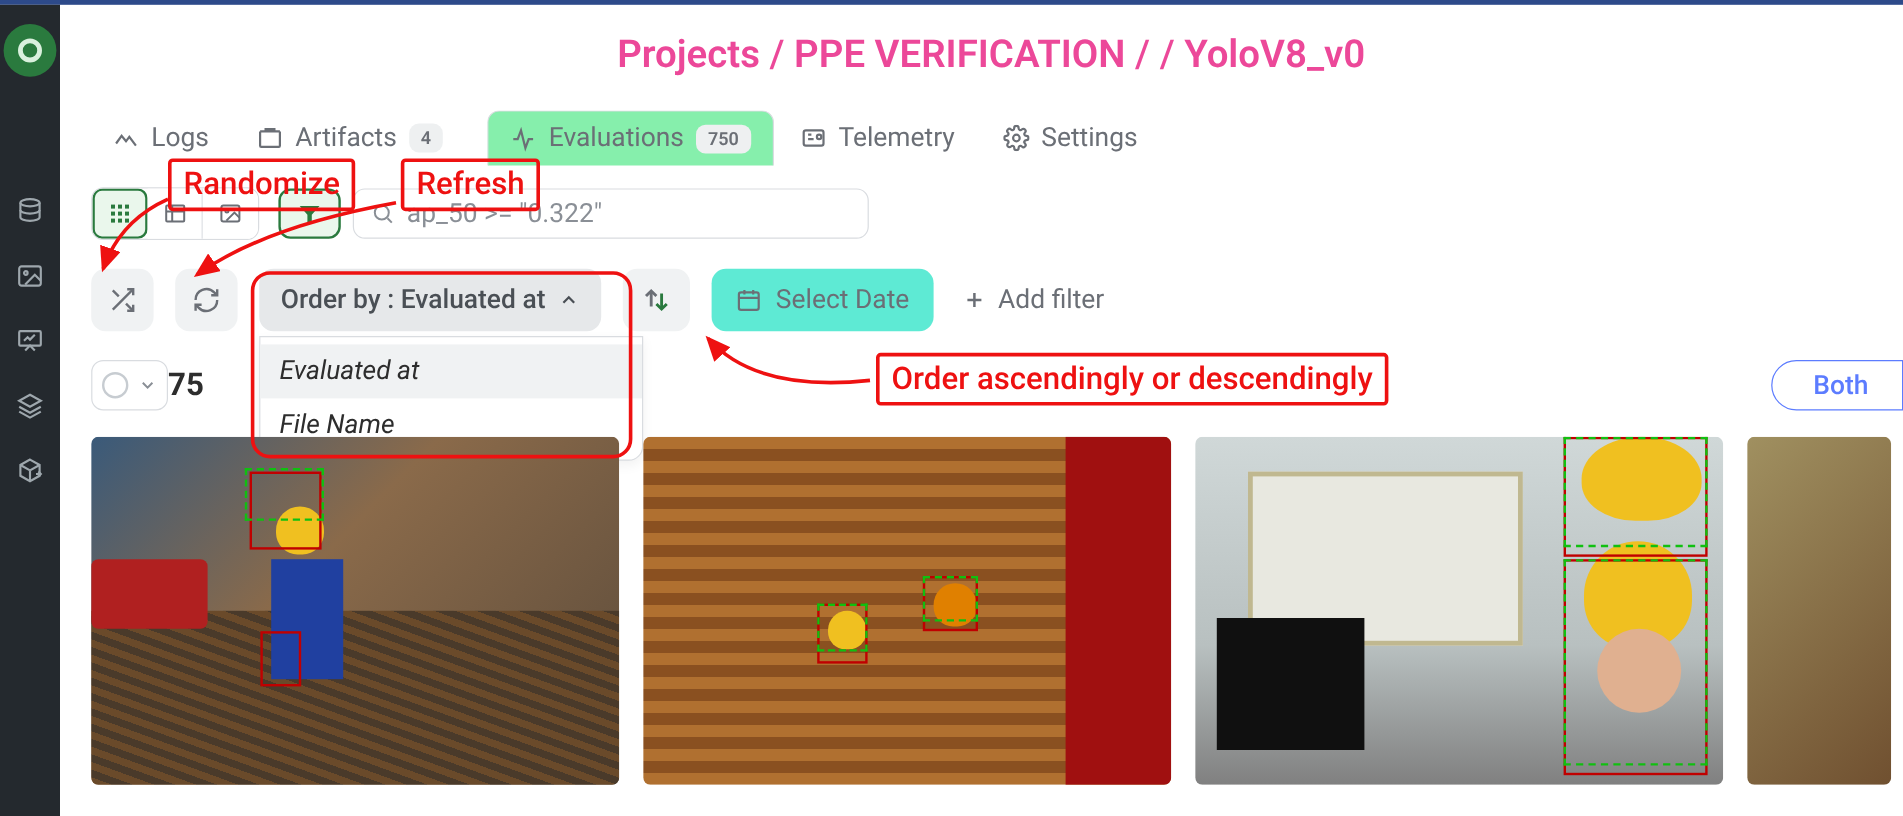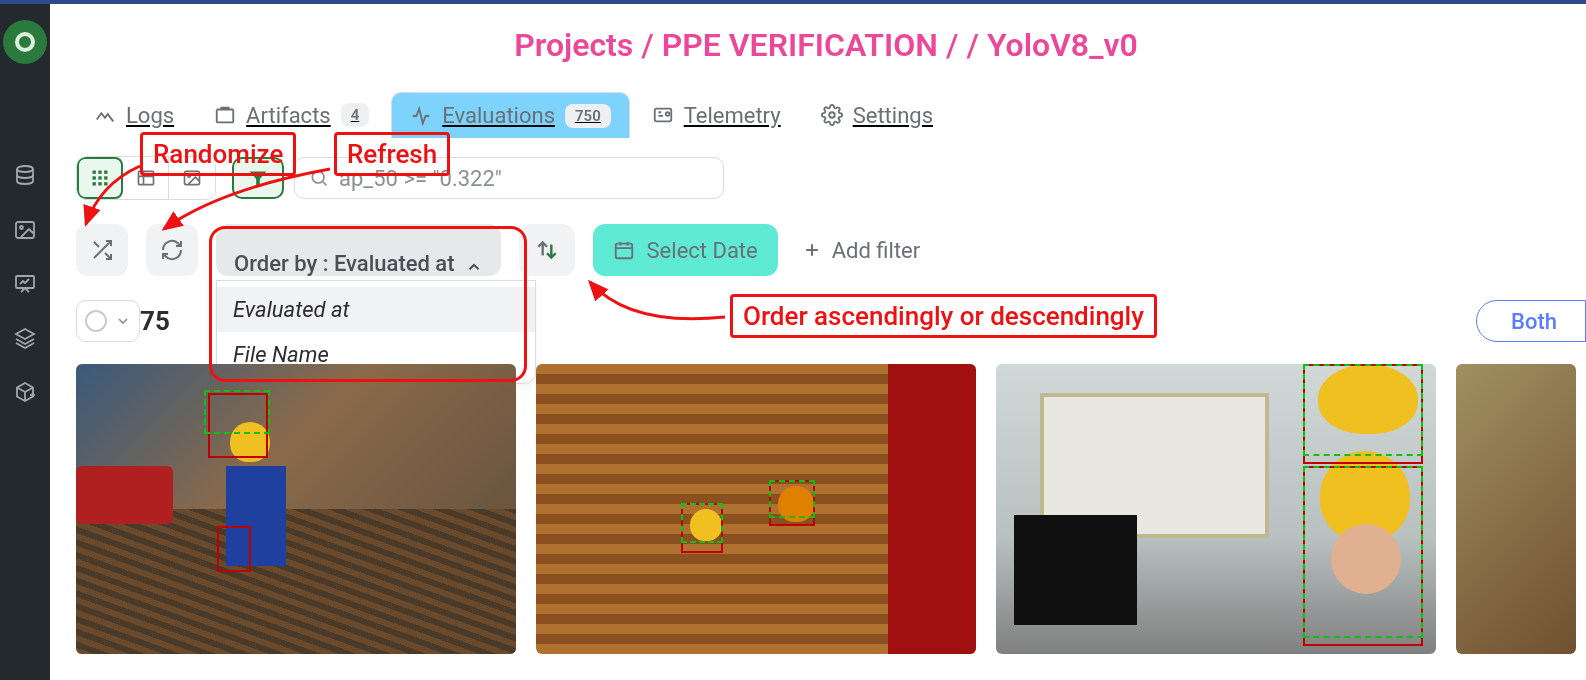--- a/index.html
+++ b/index.html
@@ -28,27 +28,27 @@
   }
   .sidebar .nav-icon {
     width: 24px; height: 24px;
     color: #9ea7ad;
     display: flex; align-items: center; justify-content: center;
   }
   .sidebar .spacer { height: 40px; }
   .main { flex: 1; padding: 22px 10px 0 26px; position: relative; }
   .breadcrumb { font-size: 32px; font-weight: 600; color: #ec4899; display: flex; flex-wrap: wrap; gap: 8px; align-items: baseline; justify-content: center; }
   .breadcrumb .sep { font-weight: 500; }
-  .tabs { display: flex; align-items: center; gap: 4px; margin-top: 28px; text-decoration: underline; }
+  .tabs { display: flex; align-items: center; gap: 4px; margin-top: 28px; }
   .tab {
     display: flex; align-items: center; gap: 10px;
     padding: 10px 18px; font-size: 22px; color: #6b6f76;
     border-radius: 10px 10px 0 0; cursor: pointer;
   }
-  .tab.active { border: 1px solid #d9dce0; border-bottom: none; background: #7dd3fc; }
+  .tab.active { border: 1px solid #d9dce0; border-bottom: none; background: #86efac; margin-left: 15px; }
   .badge {
     background: #eef0f1; color: #6b6f76; font-size: 15px; font-weight: 600;
     padding: 3px 10px; border-radius: 8px; min-width: 28px; text-align: center;
   }
   .icon-svg { width: 22px; height: 22px; }
   .tab .icon-svg { stroke: #6b6f76; }
   .toolbar-row1 { display: flex; align-items: center; gap: 10px; margin-top: 18px; }
   .view-group { display: flex; border: 1px solid #d9dce0; border-radius: 10px; overflow: hidden; }
   .view-btn { width: 46px; height: 42px; display: flex; align-items: center; justify-content: center; background: #fff; border-right: 1px solid #d9dce0; }
   .view-btn:last-child { border-right: none; }
@@ -61,21 +61,21 @@
     flex: 0 0 auto; display: flex; align-items: center; gap: 10px;
     border: 1px solid #d9dce0; border-radius: 10px; height: 42px; padding: 0 14px;
     color: #8a8f96; font-size: 22px; width: 430px;
   }
   .toolbar-row2 { display: flex; align-items: center; gap: 18px; margin-top: 24px; position: relative; }
   .round-btn {
     width: 52px; height: 52px; background: #f0f2f3; border-radius: 12px;
     display:flex; align-items:center; justify-content:center; color:#6b6f76;
   }
   .order-btn {
-    height: 52px; background: #e6e8ea; border-radius: 12px; display:flex; align-items:flex-end;
+    height: 52px; background: #e6e8ea; border-radius: 12px; display:flex; align-items:center;
     padding: 0 18px; gap: 10px; color:#4a4f55; font-size: 22px; font-weight: 500;
   }
   .sort-btn {
     width: 56px; height: 52px; background: #f0f2f3; border-radius: 12px;
     display:flex; align-items:center; justify-content:center;
   }
   .date-btn {
     height: 52px; background: #5eead4; border-radius: 12px; display:flex; align-items:center;
     padding: 0 20px; gap: 12px; color:#6b6f76; font-size: 22px;
   }

